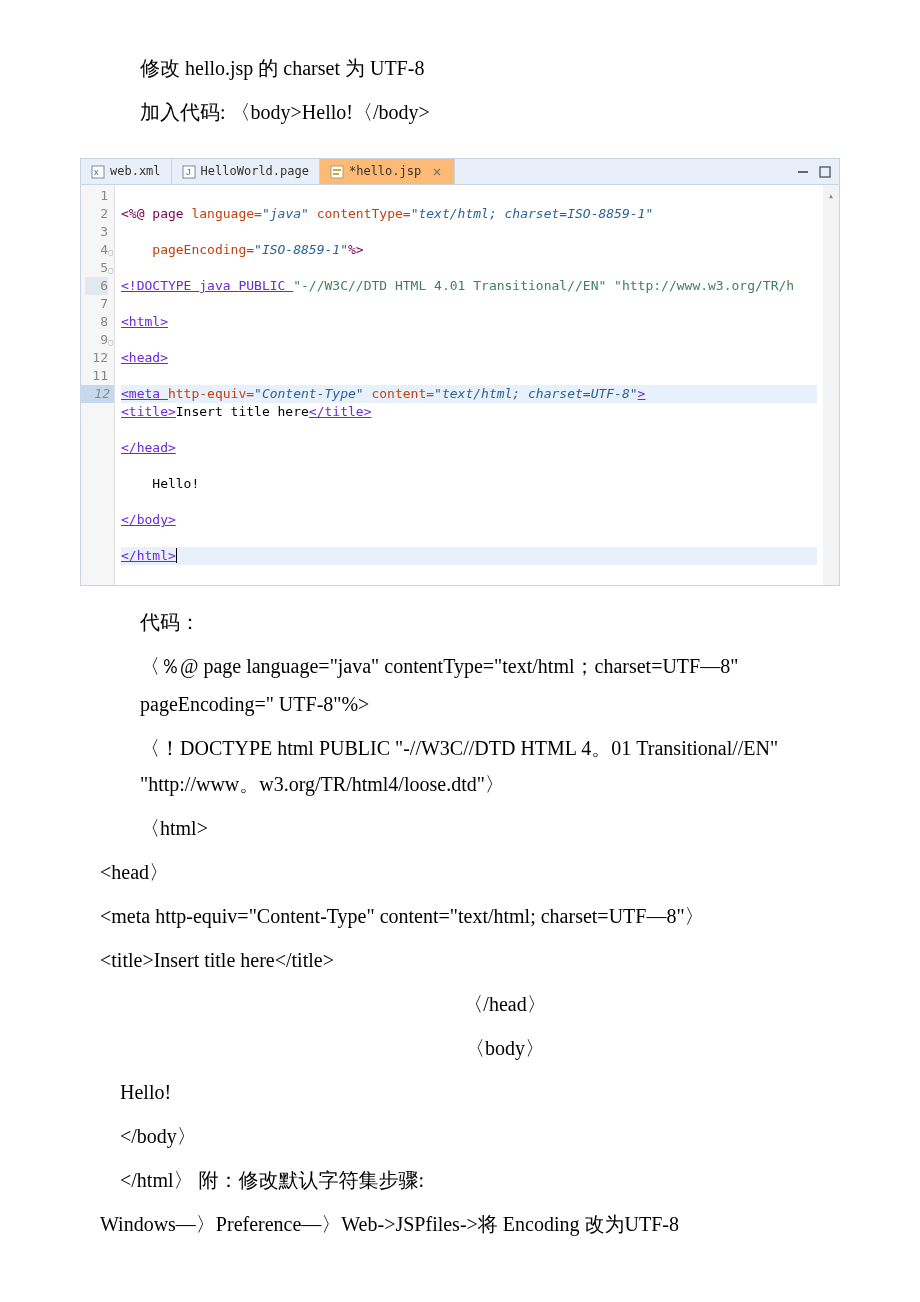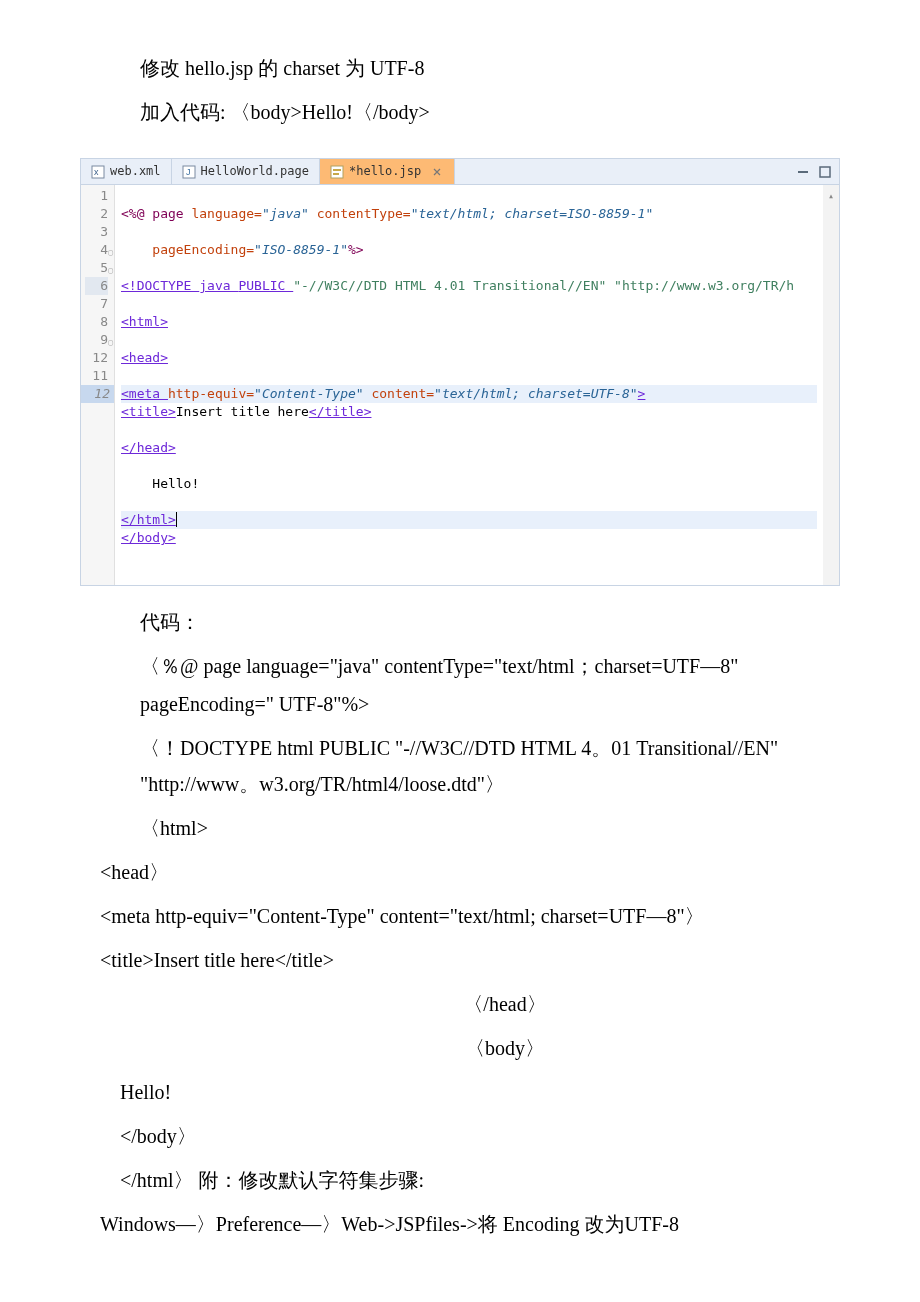--- a/index.html
+++ b/index.html
@@ -174,22 +174,22 @@
     <div class="codelines">
 <div class="cl"><span class="kw">&lt;%@ </span><span class="kw">page </span><span class="attr">language=</span><span class="str">"java"</span><span class="attr"> contentType=</span><span class="str">"text/html; charset=ISO-8859-1"</span></div>
 <div class="cl"><span class="attr">    pageEncoding=</span><span class="str">"ISO-8859-1"</span><span class="kw">%&gt;</span></div>
 <div class="cl"><span class="tag">&lt;!DOCTYPE </span><span class="tag">java </span><span class="tag">PUBLIC </span><span class="cm">"-//W3C//DTD HTML 4.01 Transitional//EN"</span><span class="cm"> "http://www.w3.org/TR/h</span></div>
 <div class="cl"><span class="tag">&lt;html&gt;</span></div>
 <div class="cl"><span class="tag">&lt;head&gt;</span></div>
 <div class="cl hl"><span class="tag">&lt;meta </span><span class="attr">http-equiv=</span><span class="str">"Content-Type"</span><span class="attr"> content=</span><span class="str">"text/html; charset=UTF-8"</span><span class="tag">&gt;</span></div>
 <div class="cl"><span class="tag">&lt;title&gt;</span><span class="txt">Insert title here</span><span class="tag">&lt;/title&gt;</span></div>
 <div class="cl"><span class="tag">&lt;/head&gt;</span></div>
 <div class="cl"><span class="txt">    Hello!</span></div>
+<div class="cl"><span class="tag">&lt;/body&gt;</span></div>
 <div class="cl hl"><span class="tag">&lt;/html&gt;</span><span class="caret"></span></div>
-<div class="cl"><span class="tag">&lt;/body&gt;</span></div>
     </div>
     <div class="scrollhint">
         <span>▴</span>
       </div>
   </div>
 </div>
 
 <div class="code-after">
   <div class="para indent1">代码：</div>
   <div class="para indent1">〈％@ page language="java" contentType="text/html；charset=UTF—8"</div>

